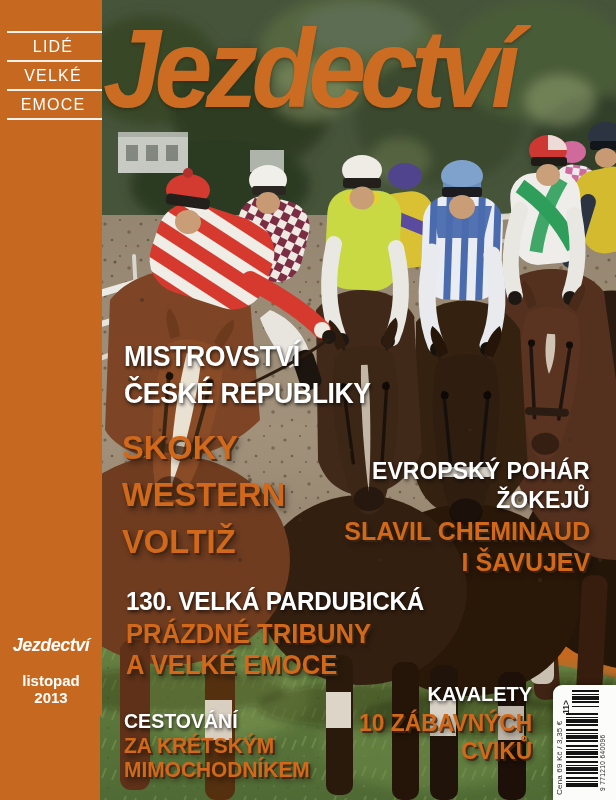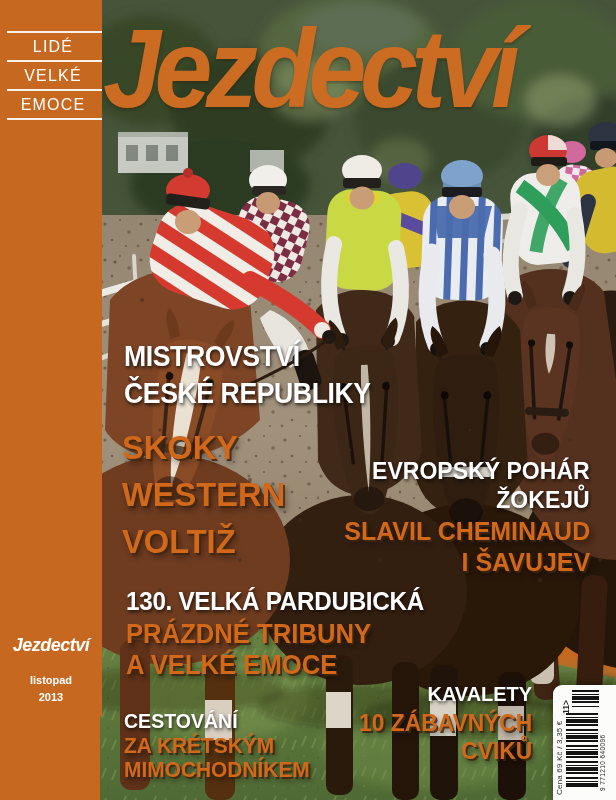--- a/index.html
+++ b/index.html
@@ -12,21 +12,21 @@
   .photo{position:absolute; left:100px; top:0; width:516px; height:800px;}
   .photo svg{display:block;}
   
   .spine{position:absolute; left:0; top:0; width:102px; height:716px; background:#c66820; z-index:3;}
   .menu{position:absolute; top:31px; left:0; width:102px;}
   .menu-line{height:2px; background:#f7f3ec; margin-left:7px;}
   .menu-row{height:27px; display:flex; align-items:center; justify-content:center;
     color:#fff; font-size:16px; letter-spacing:1.2px; padding-left:4px;}
   .brand{position:absolute; left:0; bottom:10px; width:102px; text-align:center; color:#fff;}
   .brand-logo{font-style:italic; font-weight:bold; font-size:18px; letter-spacing:-.5px; margin-bottom:16px;}
-  .brand-month,.brand-year{font-weight:bold; font-size:11px; line-height:17px;}
+  .brand-month,.brand-year{font-weight:bold; font-size:15px; line-height:17px;}
   
   .masthead{
     position:absolute; left:103px; top:6px; margin:0; z-index:4;
     font-size:112px; font-weight:bold; font-style:italic; line-height:1.12;
     color:#cc6c22; letter-spacing:-7px; white-space:nowrap;
     transform:scaleX(.93); transform-origin:left top;
     text-shadow:0 2px 3px rgba(40,25,10,.35);
   }
   
   .hl{position:absolute; z-index:4; font-weight:bold; white-space:nowrap;}

